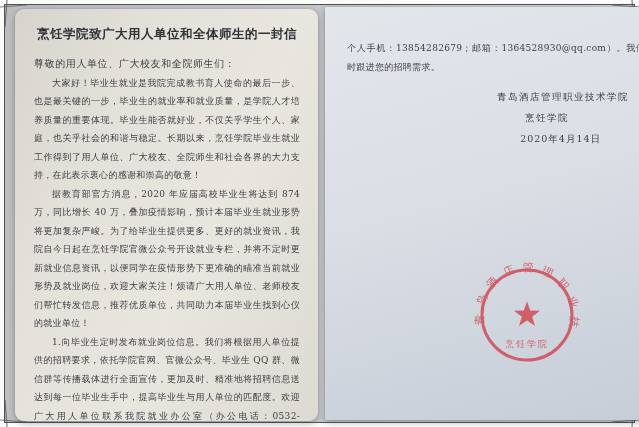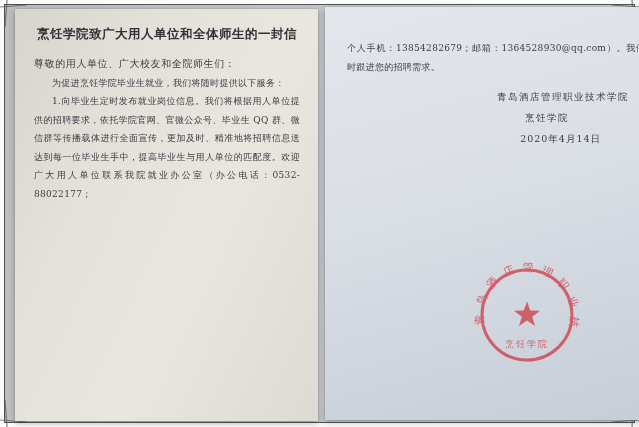--- a/index.html
+++ b/index.html
@@ -23,20 +23,21 @@
   
   .page {
     position: absolute;
     box-shadow: 0 2px 6px rgba(55,55,62,.38), 0 0 1px rgba(60,60,65,.4);
     color: #3c3d44;
   }
   .page-left {
     left: 15px; top: 9px; width: 303px; height: 412px;
     background: linear-gradient(115deg, #d7d3cd 0%, #e4e1db 30%, #e9e6e0 60%, #ddd9d3 100%);
     padding: 13px 18px 0 19px;
+    border-radius: 9px;
   }
   .page-right {
     left: 325px; top: 7px; width: 360px; height: 413px;
     background: linear-gradient(165deg, #e3e6eb 0%, #dadee5 45%, #cdd3dc 80%, #c7cdd7 100%);
     padding: 32px 20px 0 22px;
   }
   .letter-title {
     font-family: "Liberation Sans", "DejaVu Sans", sans-serif;
     font-weight: bold; font-size: 12.5px; letter-spacing: .5px;
     text-align: center; color: #313238;
@@ -75,21 +76,22 @@
         <line x1="7" y1="427" x2="5" y2="400"></line>
       <line x1="639" y1="420" x2="612" y2="422"></line>
         <line x1="632" y1="427" x2="634" y2="400"></line>
     </g>
   </svg>
 
   <div class="page page-left">
     <div class="letter-title">烹饪学院致广大用人单位和全体师生的一封信</div>
     <div class="body-text">
       <p class="salutation no-indent">尊敬的用人单位、广大校友和全院师生们：</p>
-      <p>为促进烹饪学院毕业生就业，我们将随时提供以下服务：</p>
+      <p>大家好！毕业生就业是我院完成教书育人使命的最后一步、也是最关键的一步，毕业生的就业率和就业质量，是学院人才培养质量的重要体现。毕业生能否就好业，不仅关乎学生个人、家庭，也关乎社会的和谐与稳定。长期以来，烹饪学院毕业生就业工作得到了用人单位、广大校友、全院师生和社会各界的大力支持，在此表示衷心的感谢和崇高的敬意！</p>
+      <p>据教育部官方消息，2020 年应届高校毕业生将达到 874 万，同比增长 40 万，叠加疫情影响，预计本届毕业生就业形势将更加复杂严峻。为了给毕业生提供更多、更好的就业资讯，我院自今日起在烹饪学院官微公众号开设就业专栏，并将不定时更新就业信息资讯，以便同学在疫情形势下更准确的瞄准当前就业形势及就业岗位，欢迎大家关注！烦请广大用人单位、老师校友们帮忙转发信息，推荐优质单位，共同助力本届毕业生找到心仪的就业单位！</p>
       <p>1.向毕业生定时发布就业岗位信息。我们将根据用人单位提供的招聘要求，依托学院官网、官微公众号、毕业生 QQ 群、微信群等传播载体进行全面宣传，更加及时、精准地将招聘信息送达到每一位毕业生手中，提高毕业生与用人单位的匹配度。欢迎广大用人单位联系我院就业办公室（办公电话：0532-88022177；</p>
     </div>
   </div>
 
   <div class="page page-right">
     <div class="body-text">
       <p class="no-indent">个人手机：13854282679；邮箱：1364528930@qq.com）。我们将实时跟进您的招聘需求。</p>
     </div>
 
     <div class="sig-block">

